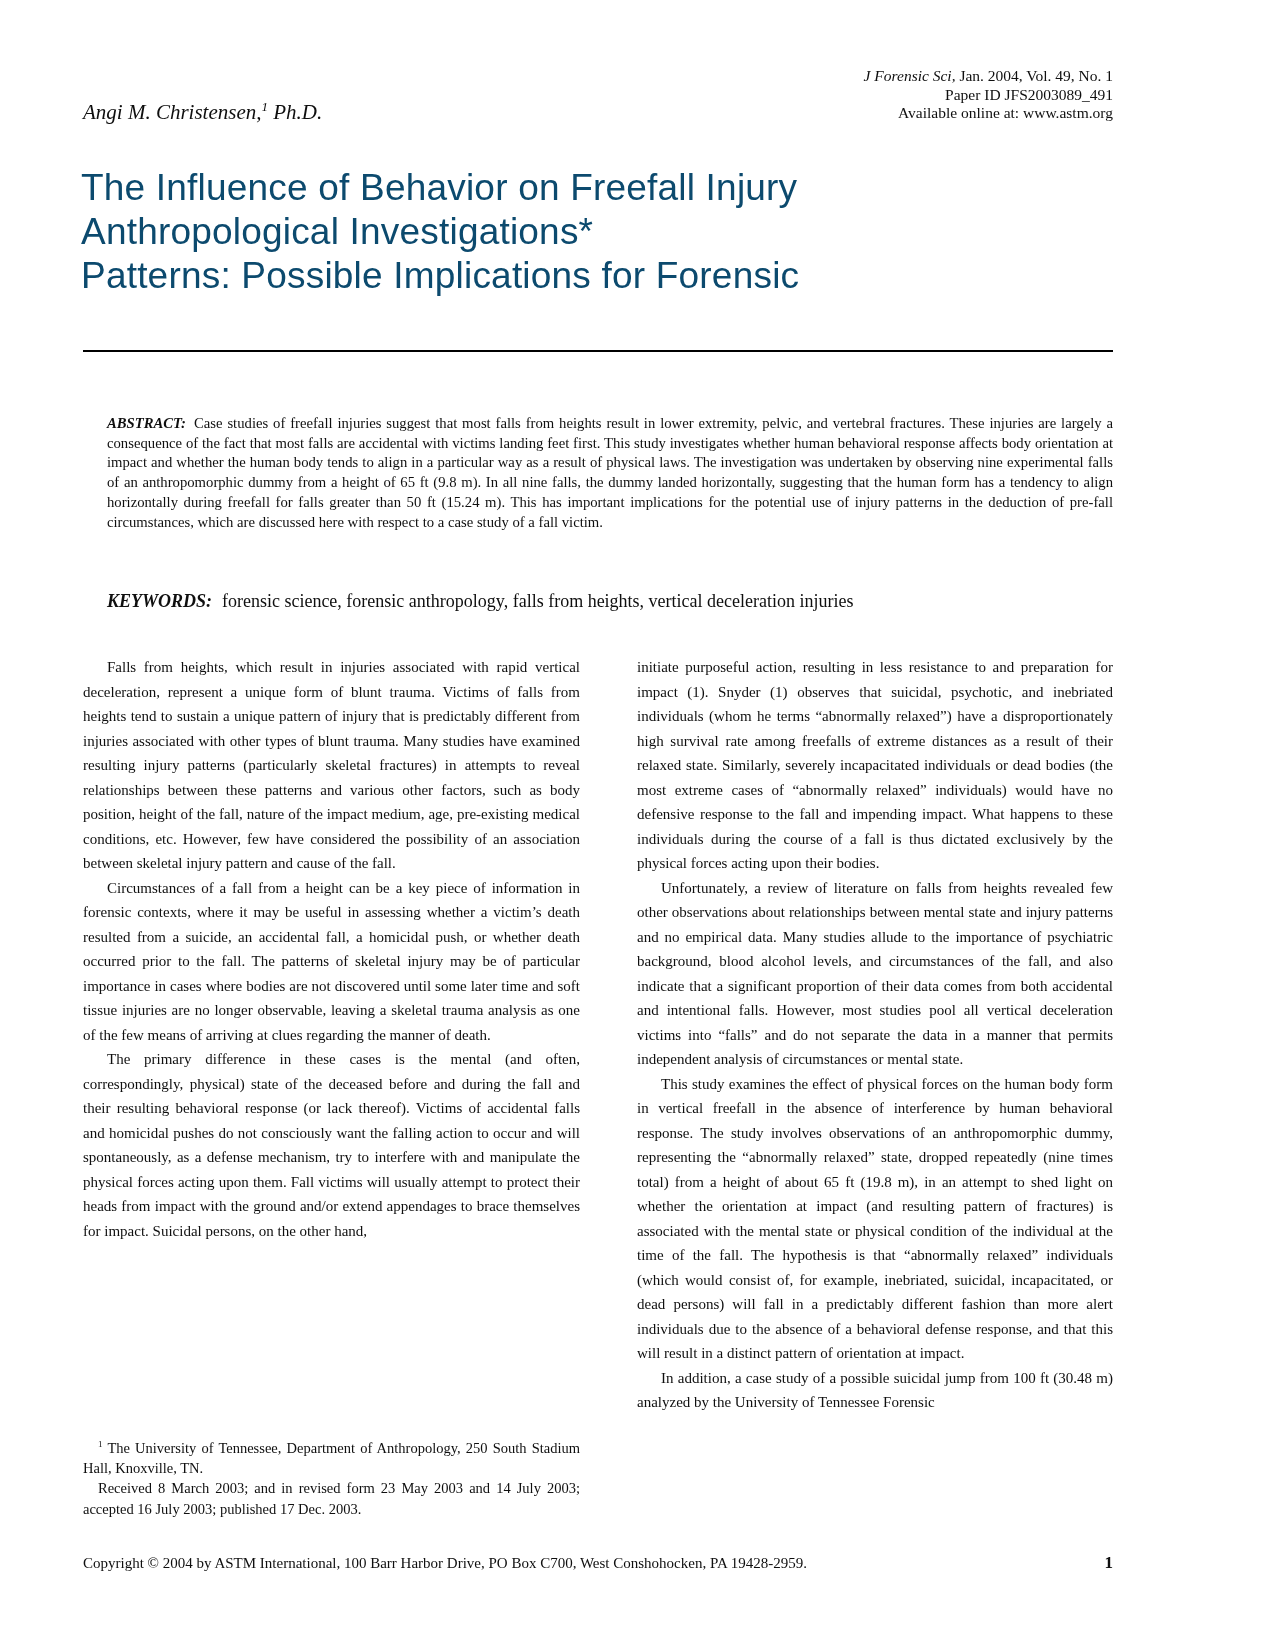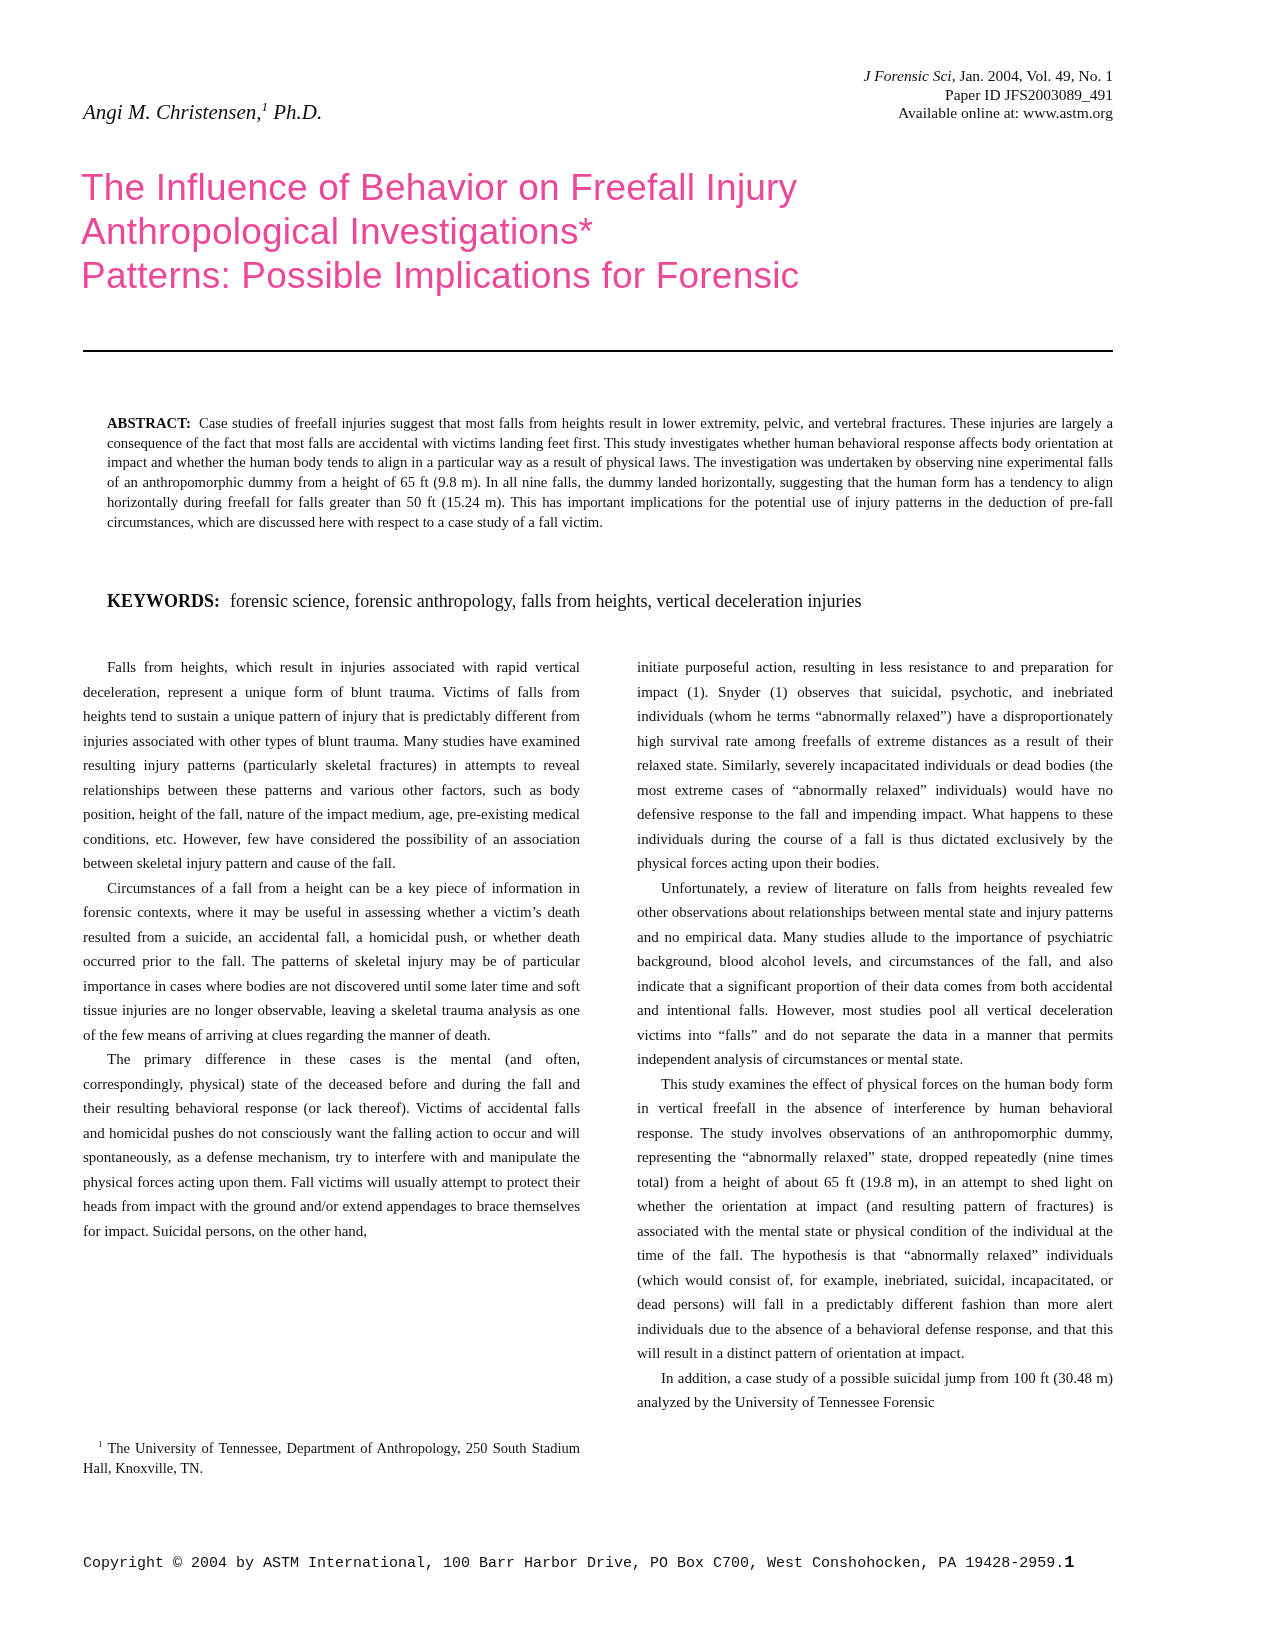--- a/index.html
+++ b/index.html
@@ -39,21 +39,21 @@
   
   .title {
     position: absolute;
     top: 166px;
     left: 81px;
     margin: 0;
     font-family: "Liberation Sans", sans-serif;
     font-weight: 400;
     font-size: 37px;
     line-height: 44px;
-    color: #ec4899;
+    color: #0c4a6e;
     letter-spacing: 0.2px;
   }
   .title .tline { display: block; }
 
   
   .rule {
     position: absolute;
     top: 350px;
     left: 83px;
     width: 1030px;
@@ -65,21 +65,21 @@
   
   .abstract {
     position: absolute;
     top: 414px;
     left: 107px;
     width: 1006px;
     font-size: 14.7px;
     line-height: 19.7px;
     text-align: justify;
   }
-  .abstract .lbl, .keywords .lbl { font-weight: bold; margin-right: 0.55em; }
+  .abstract .lbl, .keywords .lbl { font-weight: bold; margin-right: 0.55em; font-style: italic; }
   .keywords {
     position: absolute;
     top: 592px;
     left: 107px;
     width: 1006px;
     font-size: 18px;
     line-height: 19.7px;
   }
 
   
@@ -107,23 +107,23 @@
   }
   .footnotes p { margin: 0; text-indent: 15px; }
 
   
   .footer {
     position: absolute;
     top: 1553px;
     left: 83px;
     width: 1030px;
     display: flex;
+    justify-content: space-between;
     align-items: baseline;
     font-size: 15px;
-    font-family: Liberation Mono, monospace;
   }
   .pagenum { font-weight: bold; font-size: 17px; }
 </style>
 </head>
 <body>
 
 <div class="page">
 
   <header class="masthead">
     <div><span class="ital">J Forensic Sci,</span><span> Jan. 2004, Vol. 49, No. 1</span></div>
@@ -157,20 +157,21 @@
 
   <div class="col col-right">
     <p>initiate purposeful action, resulting in less resistance to and preparation for impact (1). Snyder (1) observes that suicidal, psychotic, and inebriated individuals (whom he terms “abnormally relaxed”) have a disproportionately high survival rate among freefalls of extreme distances as a result of their relaxed state. Similarly, severely incapacitated individuals or dead bodies (the most extreme cases of “abnormally relaxed” individuals) would have no defensive response to the fall and impending impact. What happens to these individuals during the course of a fall is thus dictated exclusively by the physical forces acting upon their bodies.</p>
     <p class="indent">Unfortunately, a review of literature on falls from heights revealed few other observations about relationships between mental state and injury patterns and no empirical data. Many studies allude to the importance of psychiatric background, blood alcohol levels, and circumstances of the fall, and also indicate that a significant proportion of their data comes from both accidental and intentional falls. However, most studies pool all vertical deceleration victims into “falls” and do not separate the data in a manner that permits independent analysis of circumstances or mental state.</p>
     <p class="indent">This study examines the effect of physical forces on the human body form in vertical freefall in the absence of interference by human behavioral response. The study involves observations of an anthropomorphic dummy, representing the “abnormally relaxed” state, dropped repeatedly (nine times total) from a height of about 65 ft (19.8 m), in an attempt to shed light on whether the orientation at impact (and resulting pattern of fractures) is associated with the mental state or physical condition of the individual at the time of the fall. The hypothesis is that “abnormally relaxed” individuals (which would consist of, for example, inebriated, suicidal, incapacitated, or dead persons) will fall in a predictably different fashion than more alert individuals due to the absence of a behavioral defense response, and that this will result in a distinct pattern of orientation at impact.</p>
     <p class="indent">In addition, a case study of a possible suicidal jump from 100 ft (30.48 m) analyzed by the University of Tennessee Forensic</p>
   </div>
 
   <div class="footnotes">
     <p><sup class="fn">1</sup><span> The University of Tennessee, Department of Anthropology, 250 South Stadium Hall, Knoxville, TN.</span></p>
+    <p>Received 8 March 2003; and in revised form 23 May 2003 and 14 July 2003; accepted 16 July 2003; published 17 Dec. 2003.</p>
   </div>
 
   <footer class="footer">
     <span>Copyright © 2004 by ASTM International, 100 Barr Harbor Drive, PO Box C700, West Conshohocken, PA 19428-2959.</span>
     <span class="pagenum">1</span>
   </footer>
 
 </div>
 
 </body></html>

